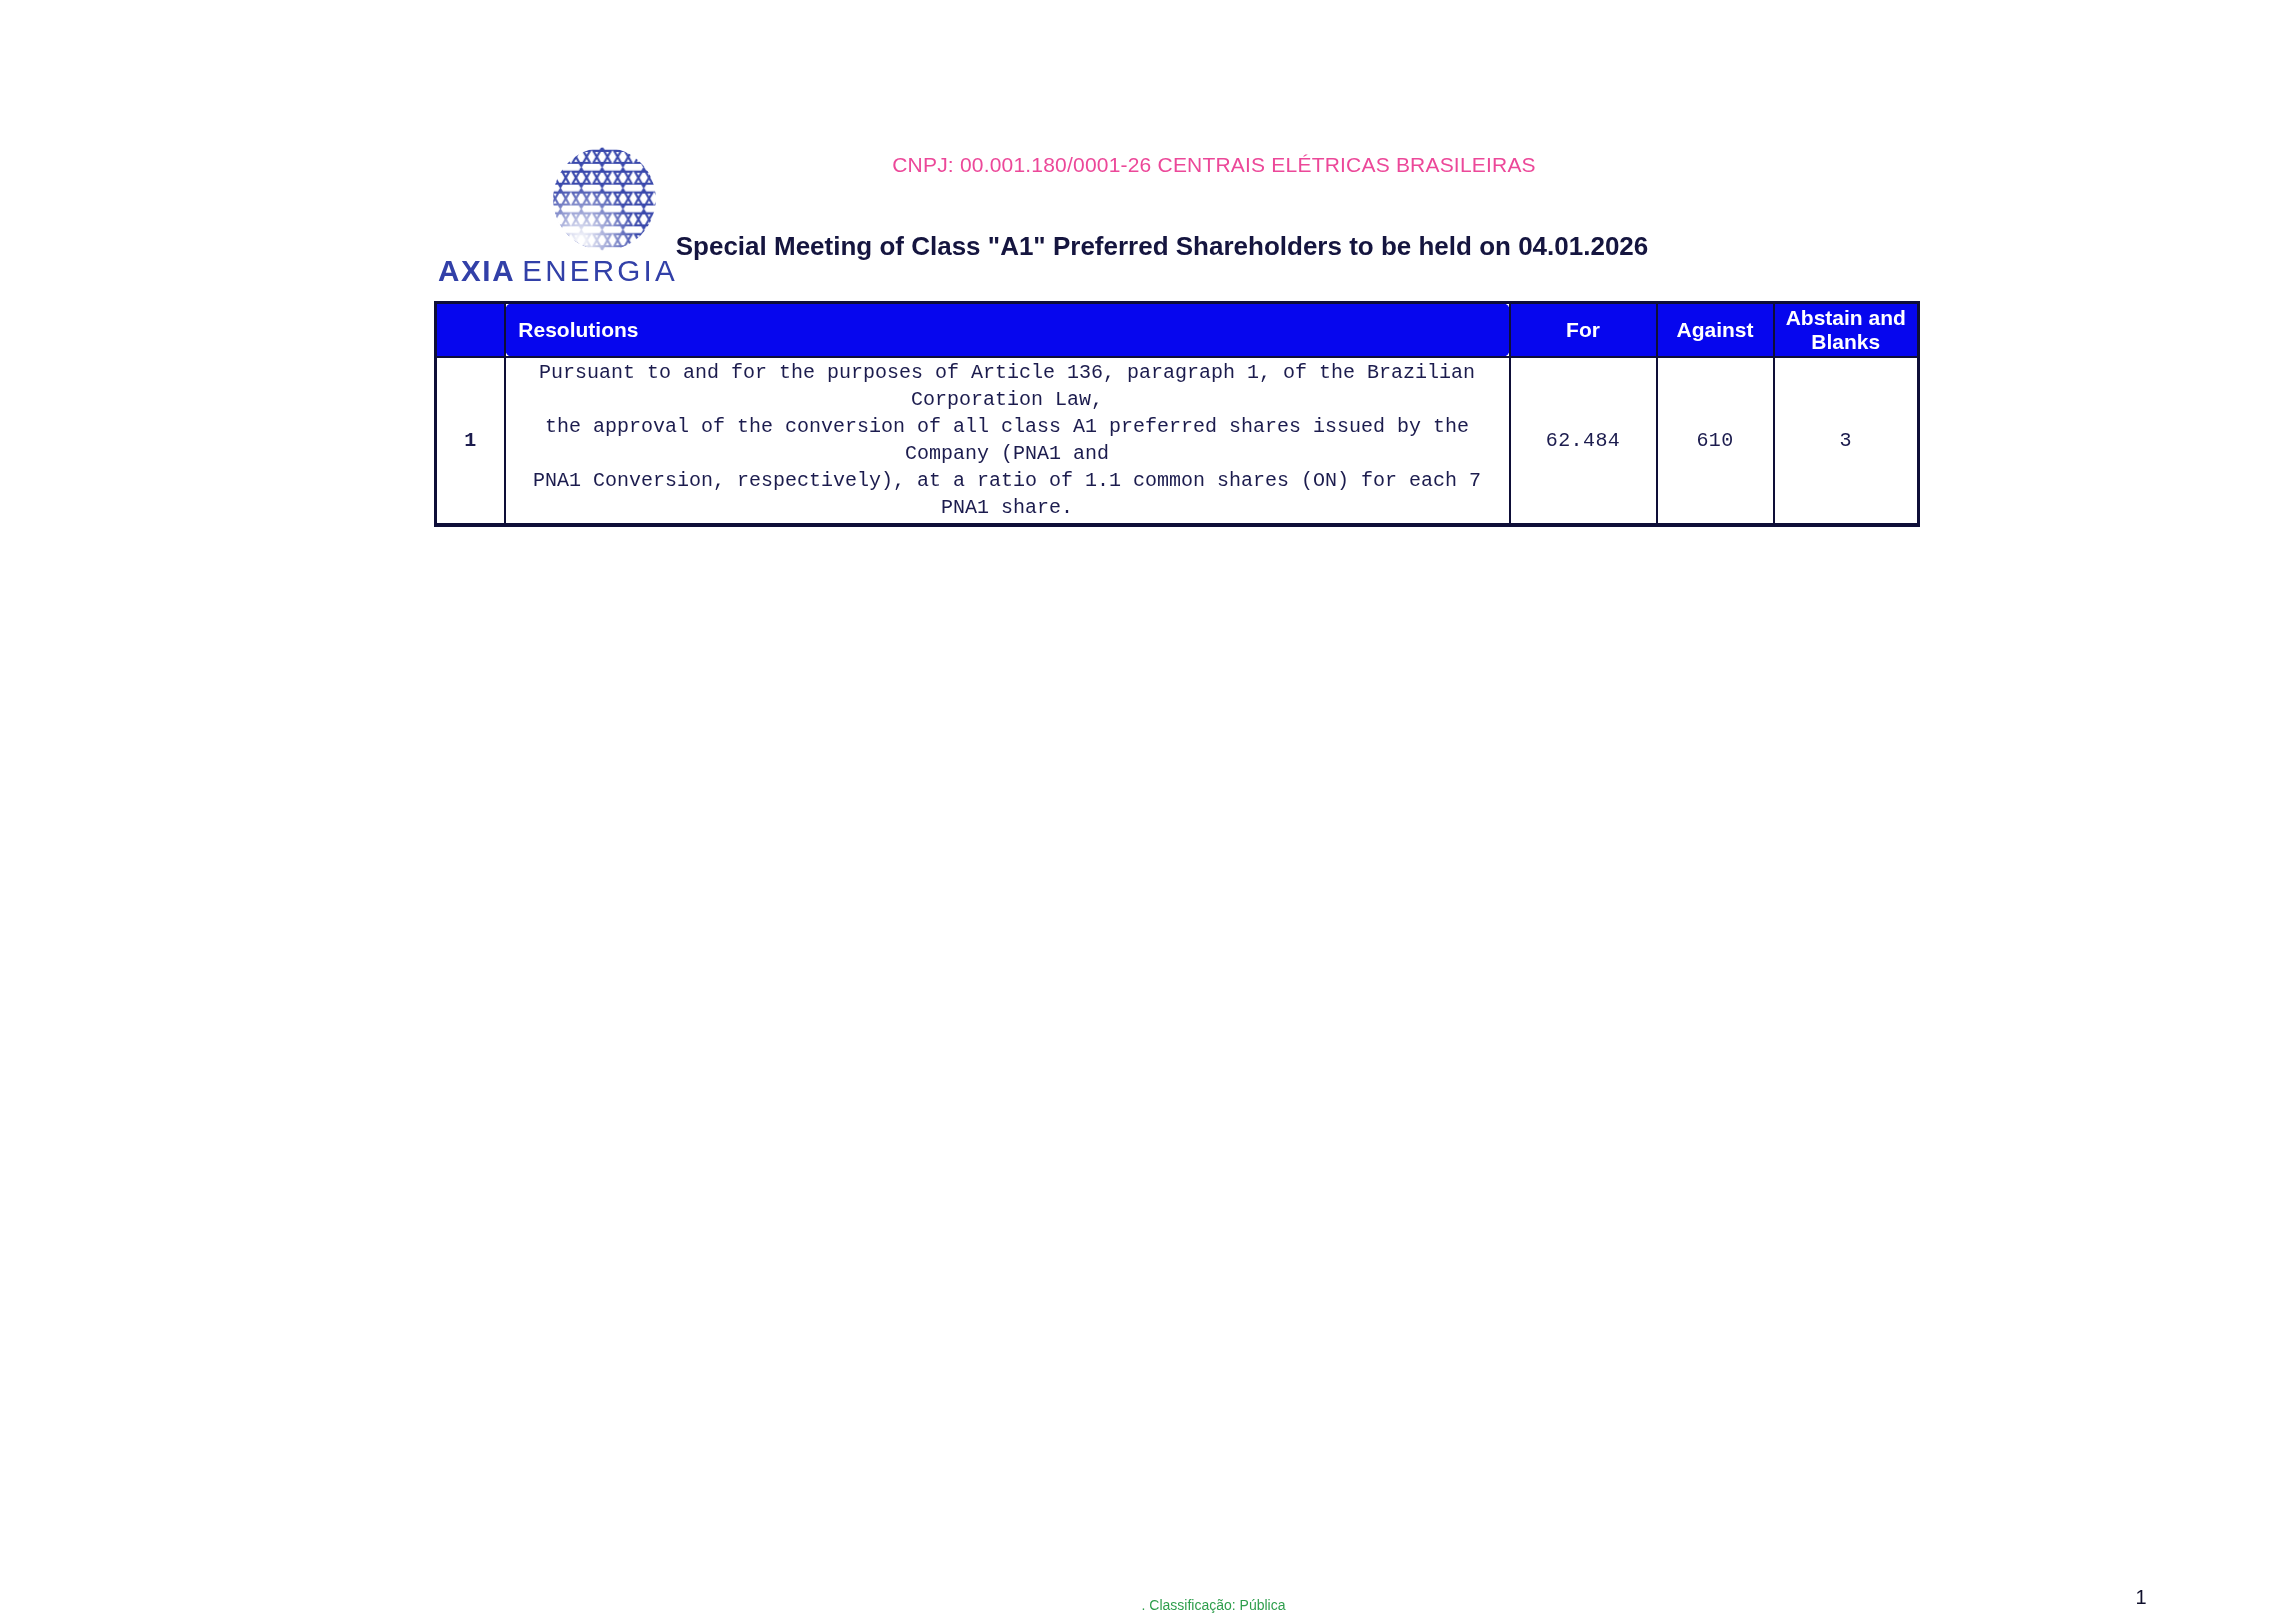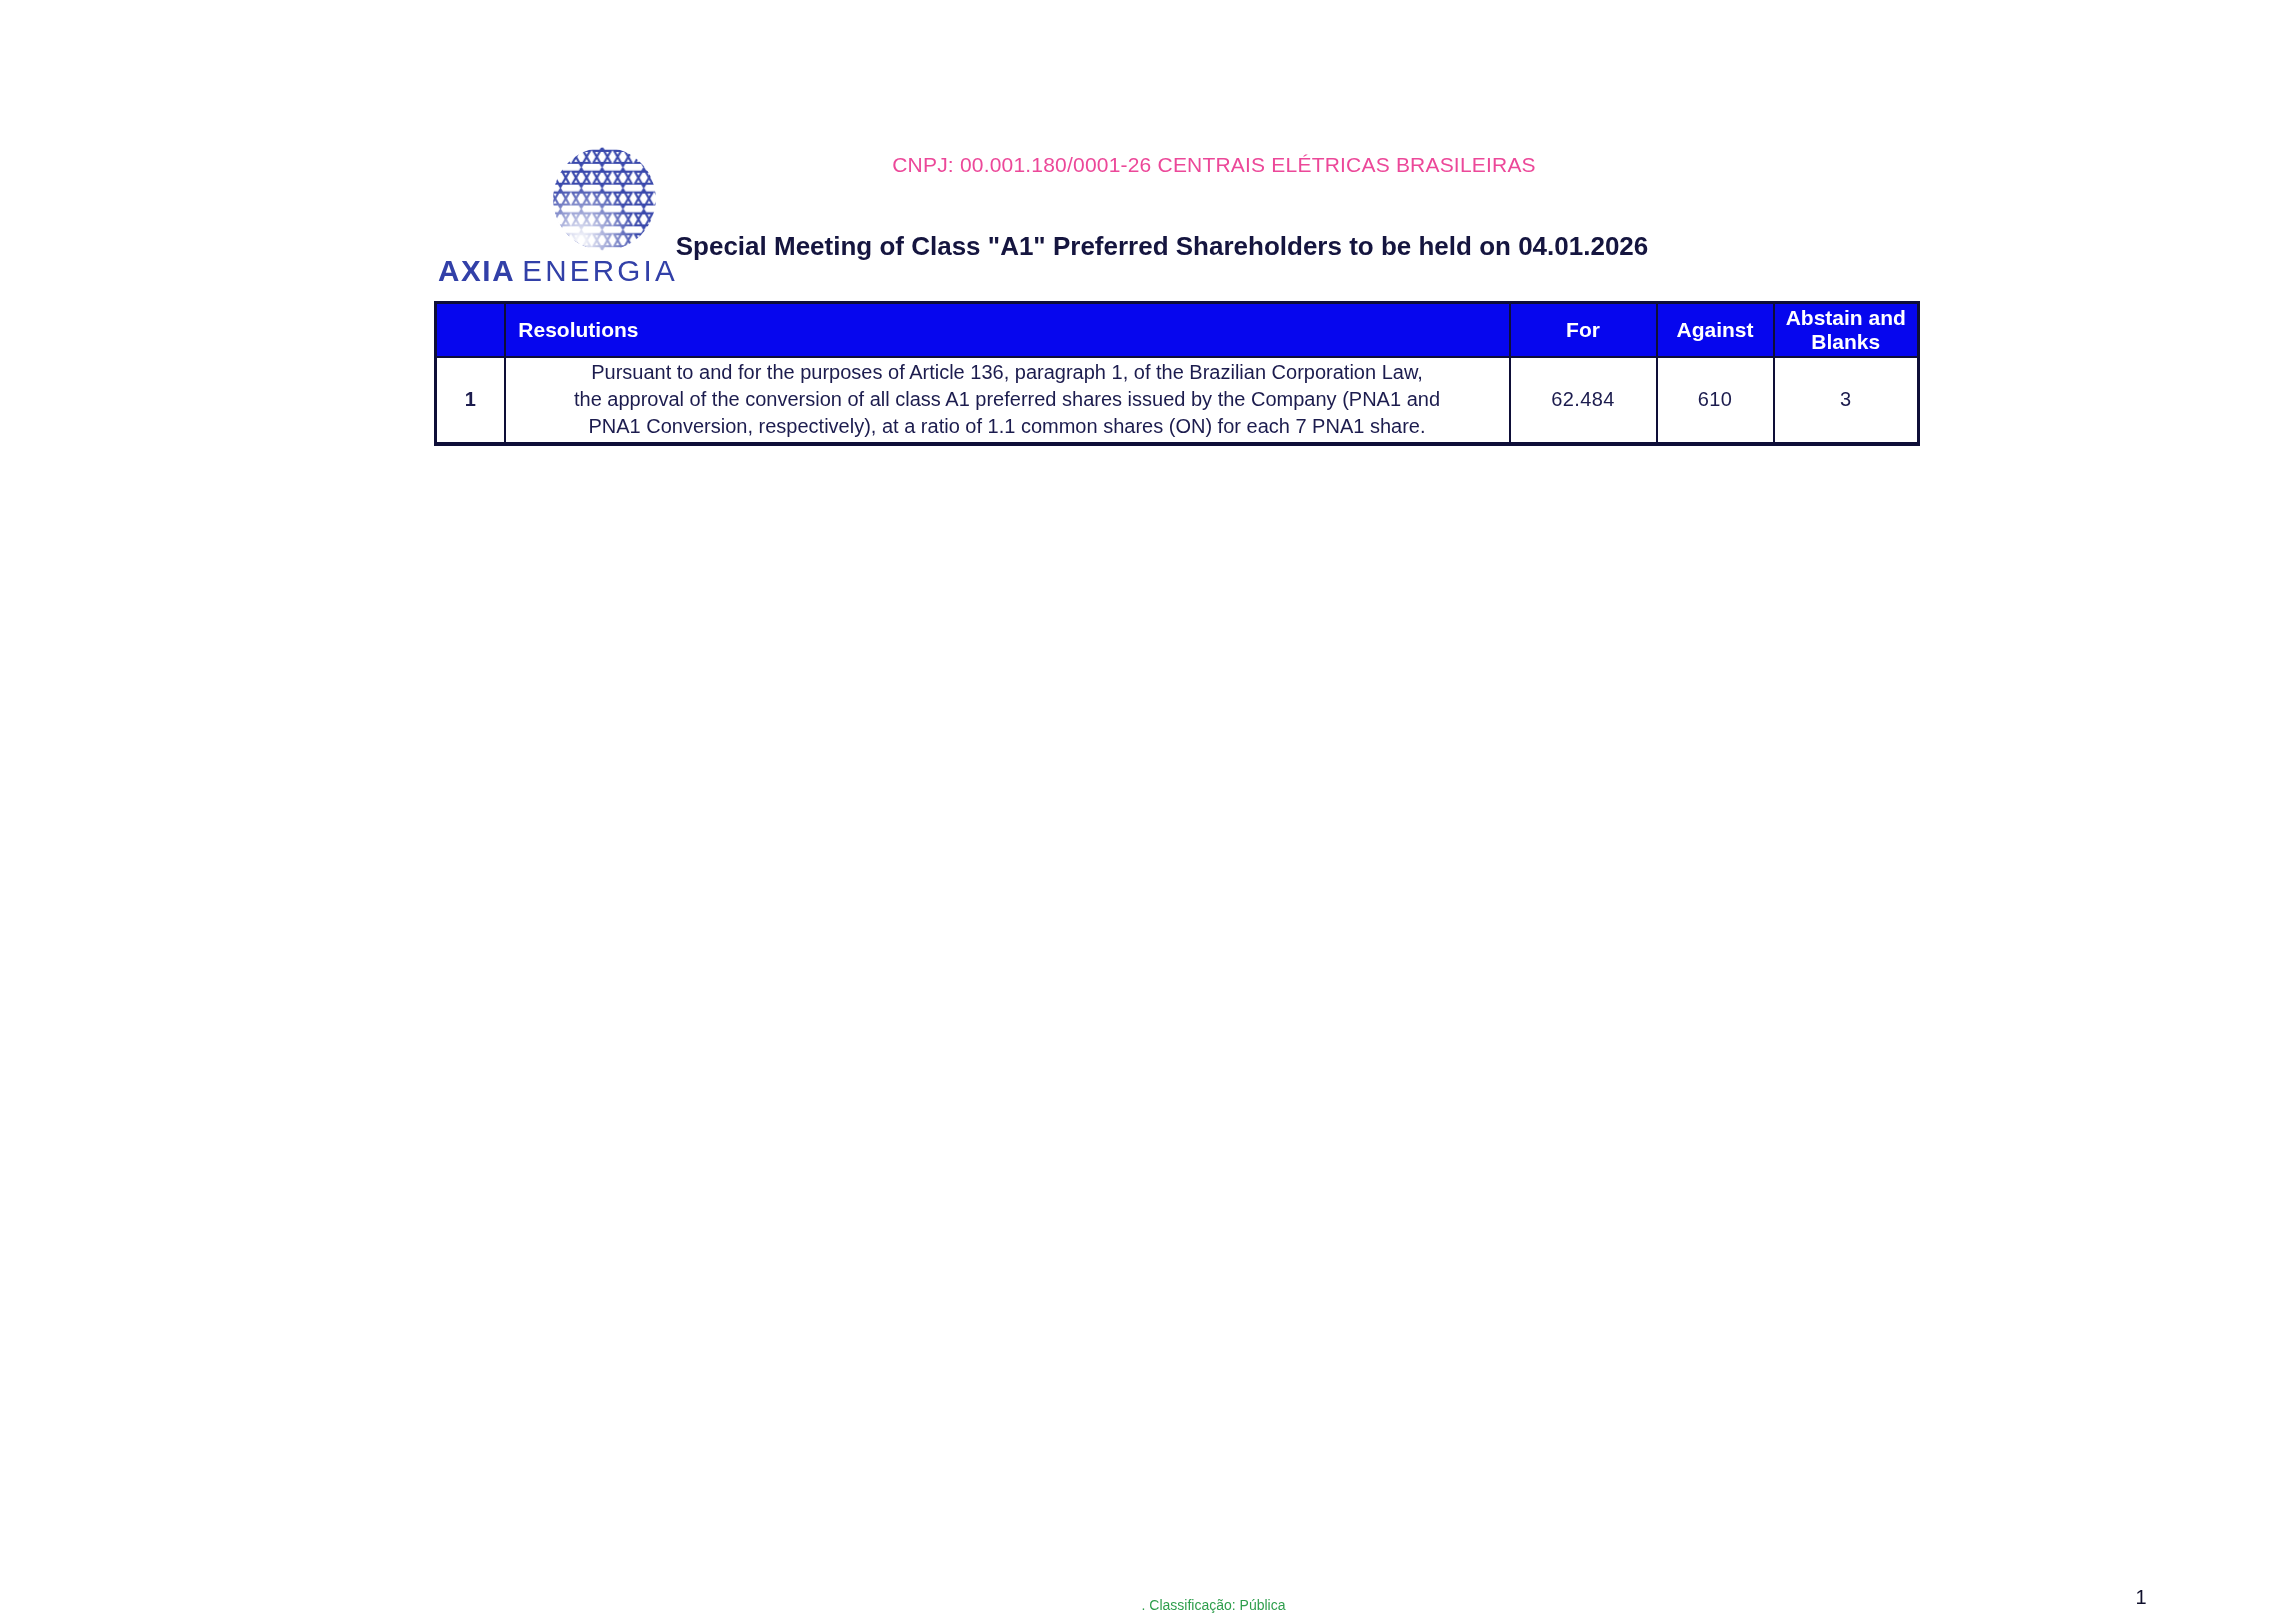--- a/index.html
+++ b/index.html
@@ -45,26 +45,27 @@
     border-collapse:collapse; table-layout:fixed; width:1483px;
     border:3.2px solid #0e0e38;
   }
   table.voting th {
     background:#0606ee; color:#ffffff;
     font-size:21px; font-weight:700;
     border:2.4px solid #0e0e38;
     height:54px; vertical-align:middle; text-align:center;
     line-height:24px; padding:0 4.8px;
   }
-  table.voting th.col-resolutions { text-align:left; padding-left:12.8px; }
+  table.voting th.col-resolutions { text-align:left; padding-left:12.8px;border-radius:8px; }
   table.voting td {
     background:#ffffff; color:#1c1c4e;
     border:2.4px solid #0e0e38; border-bottom-width:4px;
     height:83px; vertical-align:middle; text-align:center;
     font-size:20px;
+    font-family:Liberation Mono, monospace;
   }
   td.cell-number { font-weight:700; font-size:21px; }
   td.cell-resolution { line-height:27px; padding:1.6px 8px; }
   td.cell-value { font-size:21.6px; letter-spacing:0.4px; }
 
   
   .footer-class {
     position:absolute; left:958px; top:1597px; width:511px;
     text-align:center; font-size:14px; color:#2e9e4c;
   }

